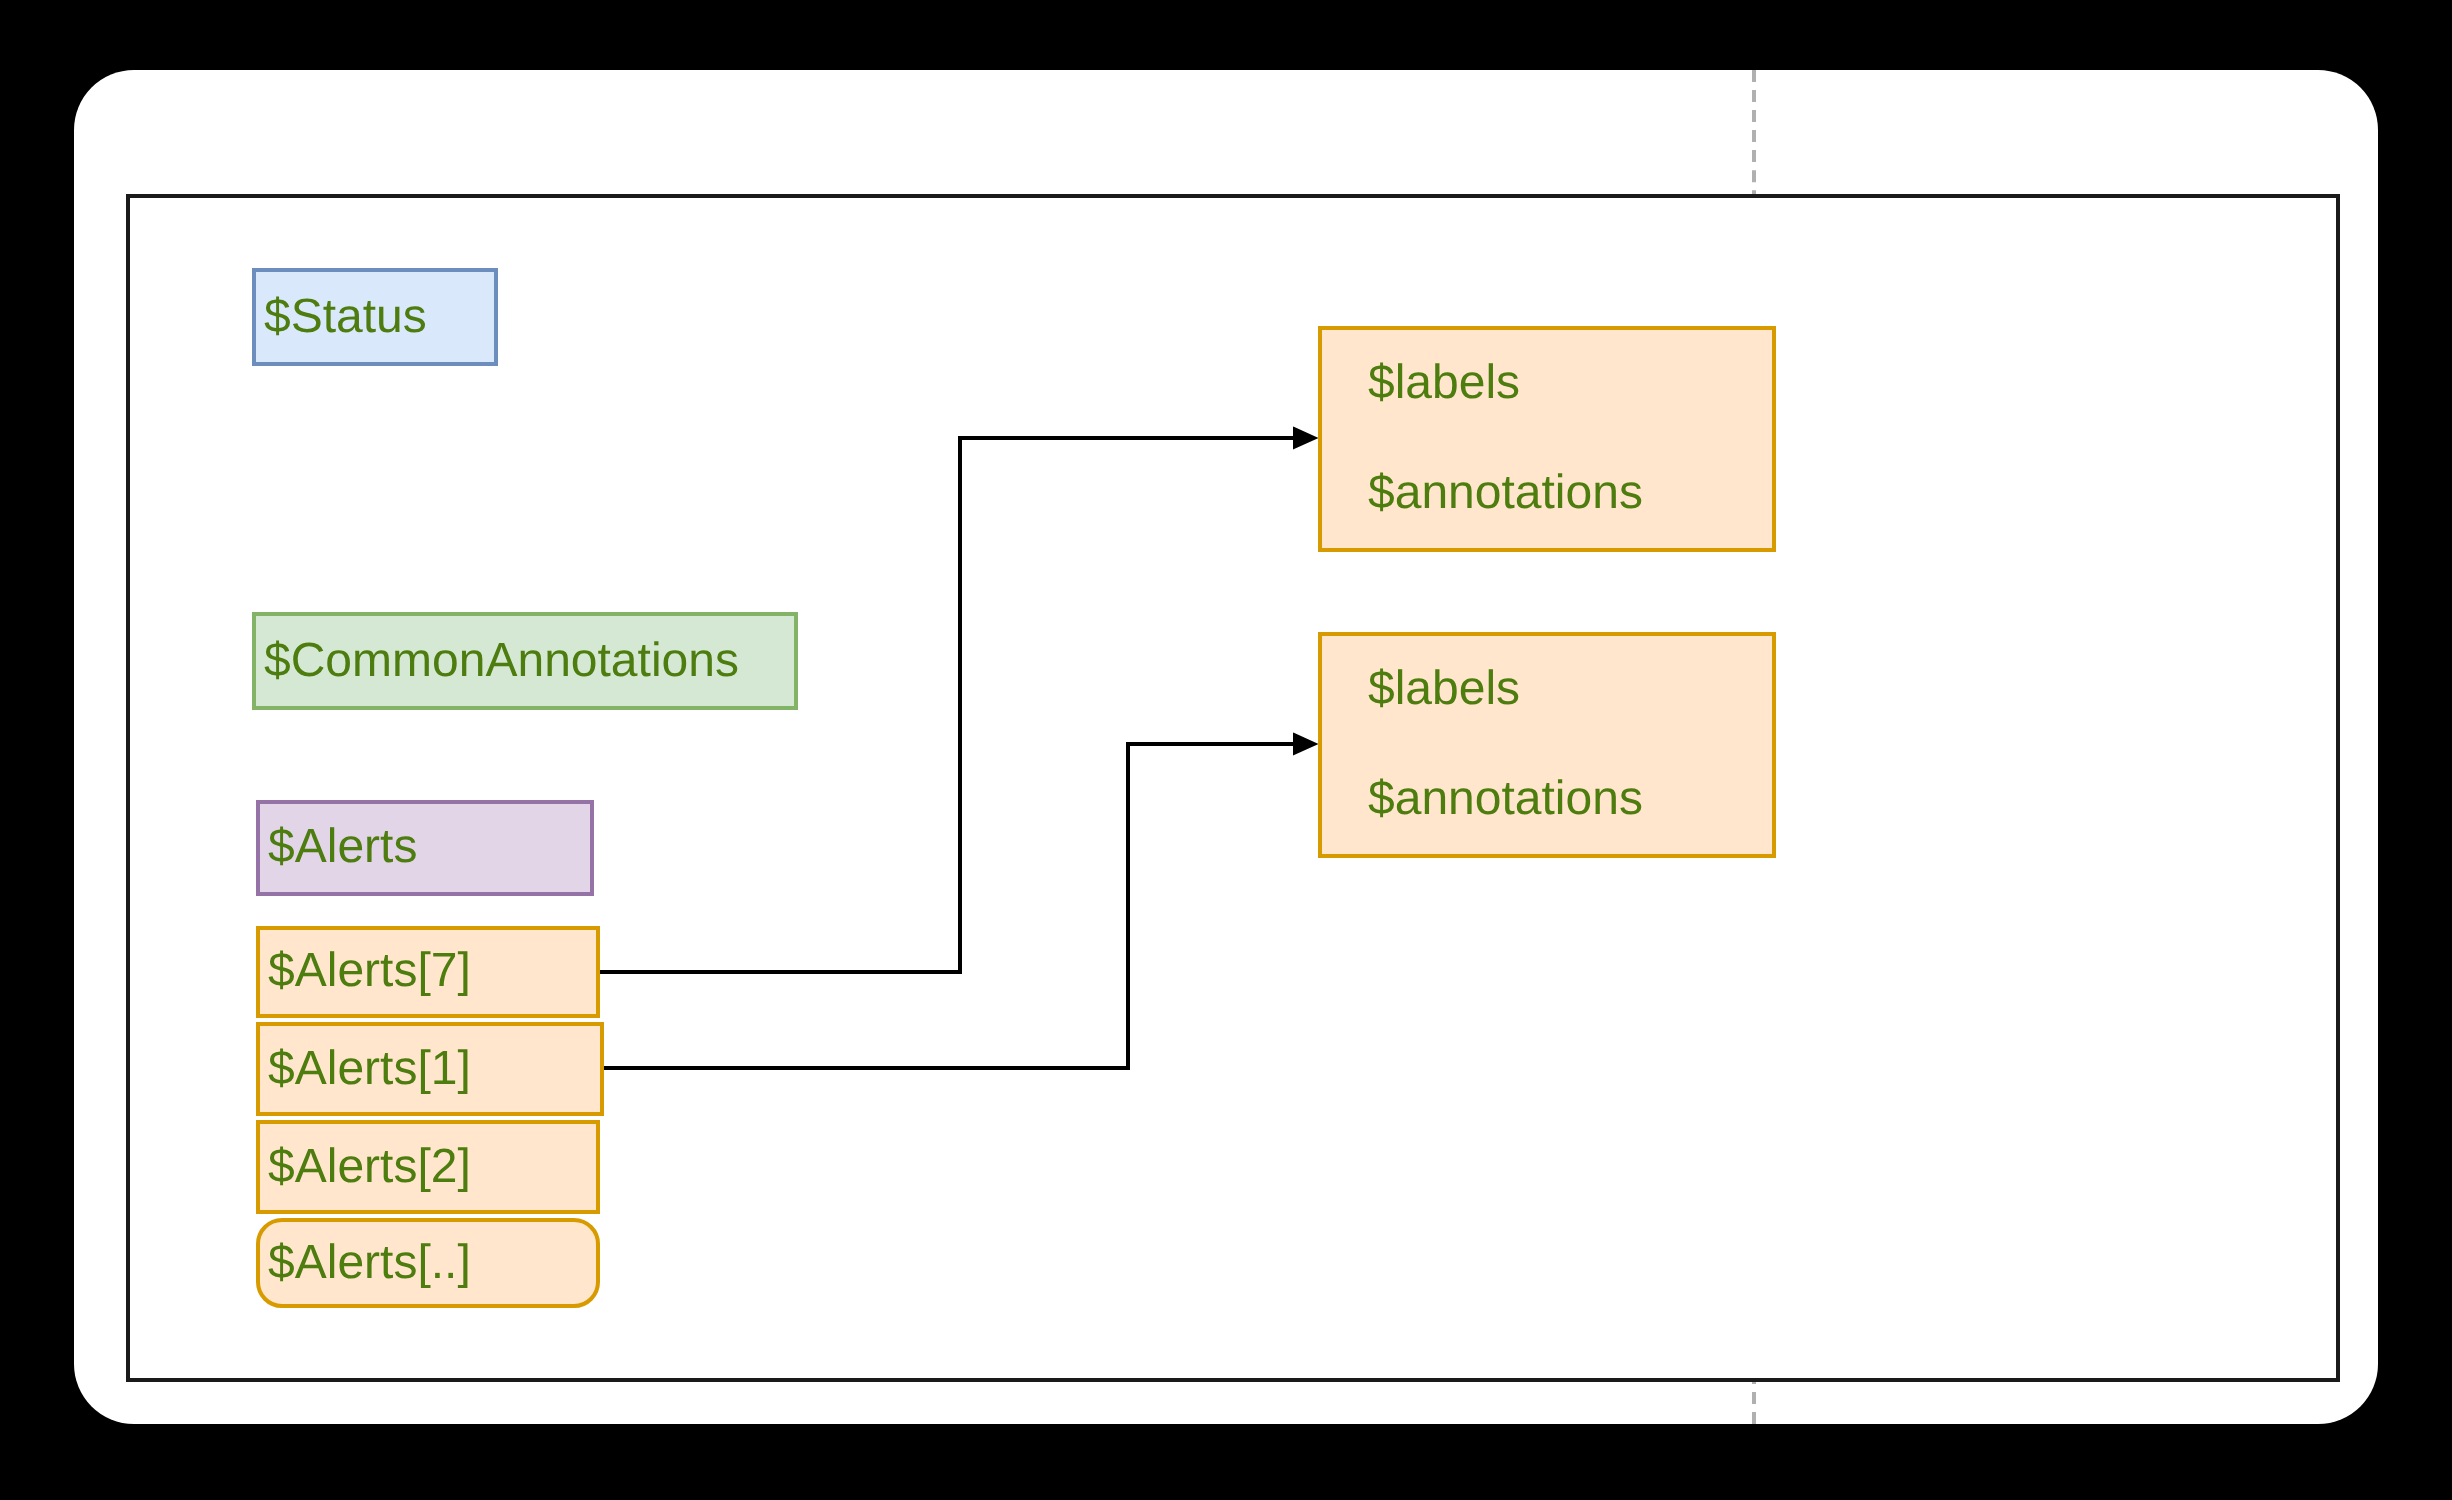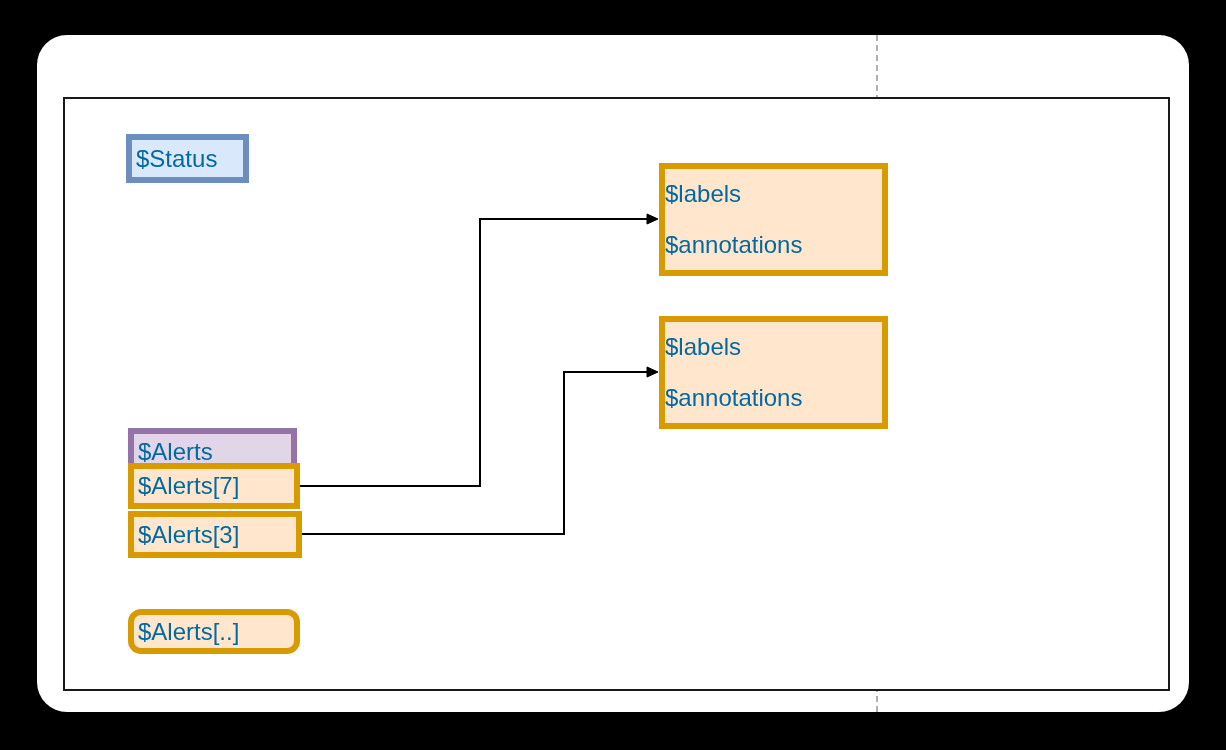--- a/index.html
+++ b/index.html
@@ -58,34 +58,34 @@
     font-size: 31px;
     font-weight: bold;
     display: flex;
     align-items: center;
     justify-content: center;
     z-index: 4;
   }
   .node {
     position: absolute;
     box-sizing: border-box;
-    border: 6px solid #0ea5e9;
+    border: 2px solid #0ea5e9;
     display: flex;
     align-items: center;
     padding-left: 4px;
     font-size: 24px;
-    color: #0369a1;
+    color: #4d7c0f;
     white-space: nowrap;
     z-index: 4;
   }
   .node.detail {
     flex-direction: column;
     align-items: flex-start;
     justify-content: space-around;
-    padding-left: 0;
+    padding-left: 23px;
   }
   .edges {
     position: absolute;
     left: 0;
     top: 0;
     z-index: 5;
     pointer-events: none;
   }
 </style>
 </head>
@@ -98,33 +98,39 @@
   <div class="dashed-guide"></div>
 
   <div class="frame"></div>
 
 
   <div class="node" style="left: 126px; top: 134px; width: 123px; height: 49px; background-color: rgb(218, 232, 252); border-color: rgb(108, 142, 191);">
     <span>$Status</span>
   </div>
 
 
+  <div class="node" style="left: 126px; top: 306px; width: 273px; height: 49px; background-color: rgb(213, 232, 212); border-color: rgb(130, 179, 102);">
+    <span>$CommonAnnotations</span>
+  </div>
 
-  <div class="node" style="left: 128px; top: 400px; width: 169px; height: 48px; background-color: rgb(225, 213, 231); border-color: rgb(150, 115, 166); margin-top: 28px;">
+  <div class="node" style="left: 128px; top: 400px; width: 169px; height: 48px; background-color: rgb(225, 213, 231); border-color: rgb(150, 115, 166);">
     <span>$Alerts</span>
   </div>
 
   <div class="node" style="left: 128px; top: 463px; width: 172px; height: 46px; background-color: rgb(255, 230, 204); border-color: rgb(215, 155, 0);">
     <span>$Alerts[7]</span>
   </div>
 
   <div class="node" style="left: 128px; top: 511px; width: 174px; height: 47px; background-color: rgb(255, 230, 204); border-color: rgb(215, 155, 0);">
-    <span>$Alerts[3]</span>
+    <span>$Alerts[1]</span>
   </div>
 
+  <div class="node" style="left: 128px; top: 560px; width: 172px; height: 47px; background-color: rgb(255, 230, 204); border-color: rgb(215, 155, 0);">
+    <span>$Alerts[2]</span>
+  </div>
 
   <div class="node" style="left: 128px; top: 609px; width: 172px; height: 45px; background-color: rgb(255, 230, 204); border-color: rgb(215, 155, 0); border-radius: 13px;">
     <span>$Alerts[..]</span>
   </div>
 
   <div class="node detail" style="left: 659px; top: 163px; width: 229px; height: 113px; background-color: rgb(255, 230, 204); border-color: rgb(215, 155, 0);">
     <span>$labels</span>
     <span>$annotations</span>
   </div>
 

